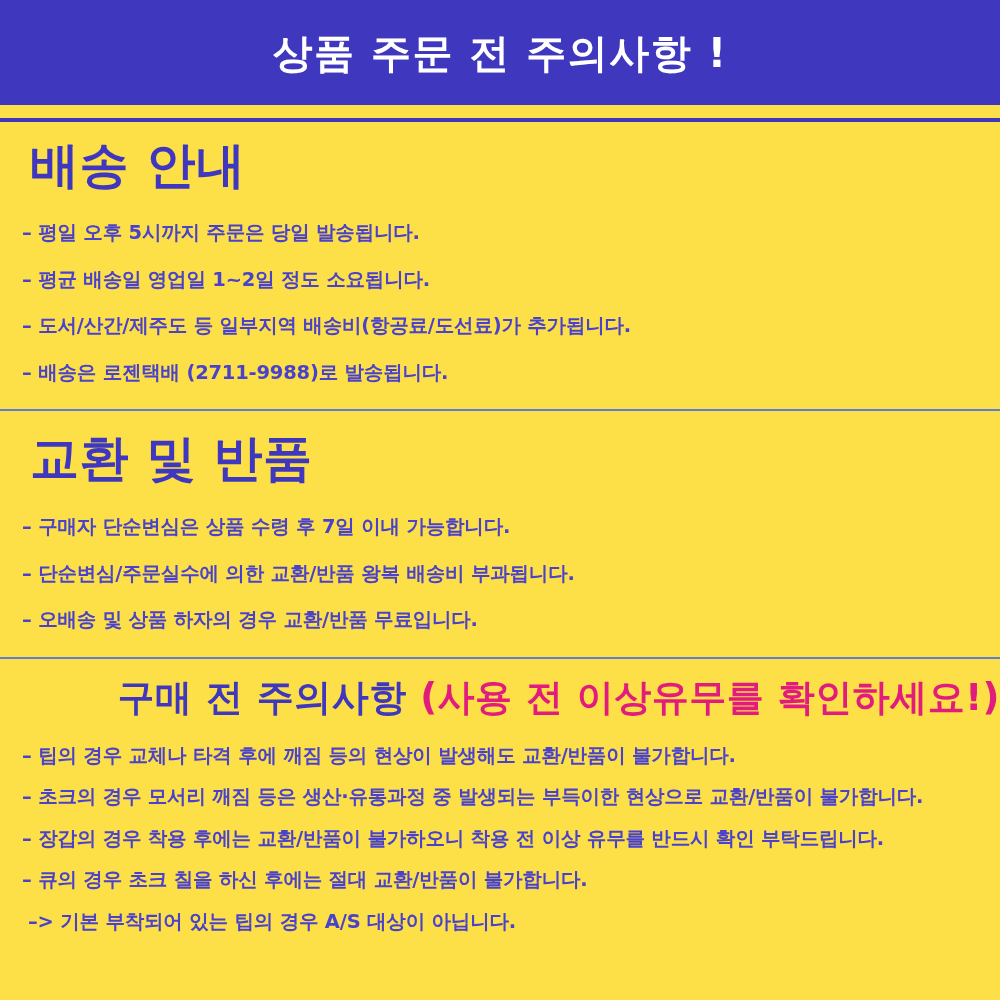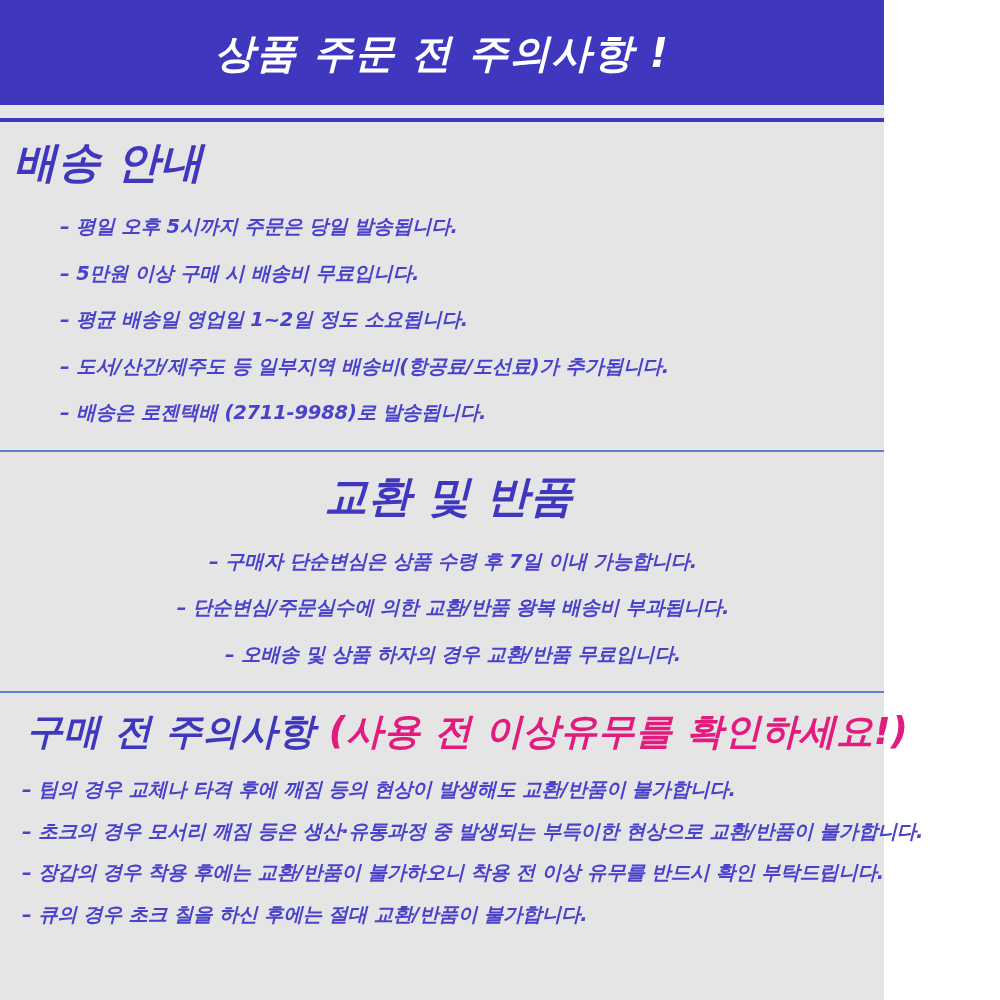--- a/index.html
+++ b/index.html
@@ -11,24 +11,23 @@
   body {
     width: 1000px;
     height: 1000px;
     overflow: hidden;
     font-family: "DejaVu Sans", "Liberation Sans", sans-serif;
     -webkit-font-smoothing: antialiased;
   }
 
   .page {
     position: relative;
-    width: 884px;
+    width: 1000px;
     height: 1000px;
-    background: #e5e5e5;
-    font-style: italic;
+    background: #fde047;
   }
 
   
   .banner {
     width: 100%;
     height: 105px;
     background: #3F38BE;
     display: flex;
     align-items: center;
     justify-content: center;
@@ -56,26 +55,26 @@
     background: #5B7FD4;
   }
 
   
   .section {
     padding: 0 0 0 0;
     box-sizing: border-box;
   }
   .section-heading {
     color: #3F38BE;
-    font-size: 43px;
+    font-size: 49px;
     font-weight: 700;
     letter-spacing: 0.5px;
     line-height: 1;
     white-space: nowrap;
-    padding-left: 14px;
+    padding-left: 30px;
   }
   .section-heading .accent {
     color: #E21B7E;
   }
 
   .bullet-list {
     list-style: none;
     margin: 0;
     padding: 0;
   }
@@ -85,24 +84,24 @@
     font-weight: 700;
     line-height: 1;
     white-space: nowrap;
     padding-left: 22px;
     letter-spacing: -0.2px;
   }
 
   
   .sec-delivery .section-heading { margin-top: 19px; }
   .sec-delivery .bullet-list { margin-top: 33px; }
-  .sec-delivery .bullet-item { margin-bottom: 27px; margin-left: 38px; }
+  .sec-delivery .bullet-item { margin-bottom: 27px; }
 
   
-  .sec-return { margin-top: -2px; text-align: center; }
+  .sec-return { margin-top: -2px; }
   .sec-return .section-heading { margin-top: 25px; }
   .sec-return .bullet-list { margin-top: 34px; }
   .sec-return .bullet-item { margin-bottom: 27px; }
 
   
   .sec-caution { margin-top: 0; }
   .sec-caution .section-heading {
     margin-top: 20px;
     padding-left: 26px;
     font-size: 37px;
@@ -128,21 +127,20 @@
   <div class="banner">
     <div class="banner-title">상품 주문 전 주의사항 !</div>
   </div>
 
   <div class="rule-thick"></div>
 
   <div class="section sec-delivery">
     <div class="section-heading">배송 안내</div>
     <ul class="bullet-list">
       <li class="bullet-item">– 평일 오후 5시까지 주문은 당일 발송됩니다.</li>
-      <li class="bullet-item">– 5만원 이상 구매 시 배송비 무료입니다.</li>
       <li class="bullet-item">– 평균 배송일 영업일 1~2일 정도 소요됩니다.</li>
       <li class="bullet-item">– 도서/산간/제주도 등 일부지역 배송비(항공료/도선료)가 추가됩니다.</li>
       <li class="bullet-item">– 배송은 로젠택배 (2711-9988)로 발송됩니다.</li>
     </ul>
   </div>
 
   <div class="divider-wrap-1">
     <div class="rule-thin"></div>
   </div>
 
@@ -159,17 +157,18 @@
     <div class="rule-thin"></div>
   </div>
 
   <div class="section sec-caution">
     <div class="section-heading"><span>구매 전 주의사항 </span><span class="accent">(사용 전 이상유무를 확인하세요!)</span></div>
     <ul class="bullet-list">
       <li class="bullet-item">– 팁의 경우 교체나 타격 후에 깨짐 등의 현상이 발생해도 교환/반품이 불가합니다.</li>
       <li class="bullet-item">– 초크의 경우 모서리 깨짐 등은 생산·유통과정 중 발생되는 부득이한 현상으로 교환/반품이 불가합니다.</li>
       <li class="bullet-item">– 장갑의 경우 착용 후에는 교환/반품이 불가하오니 착용 전 이상 유무를 반드시 확인 부탁드립니다.</li>
       <li class="bullet-item">– 큐의 경우 초크 칠을 하신 후에는 절대 교환/반품이 불가합니다.</li>
+      <li class="bullet-item indent">–&gt; 기본 부착되어 있는 팁의 경우 A/S 대상이 아닙니다.</li>
 
     </ul>
   </div>
 
 </div>
 
 </body></html>

